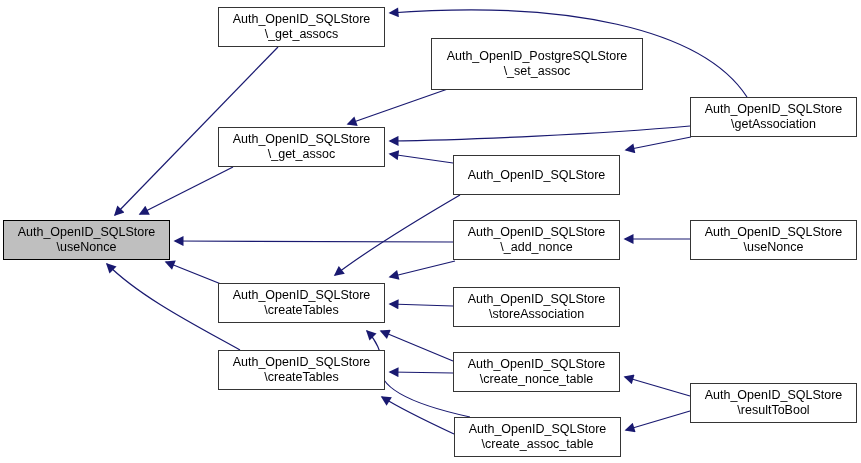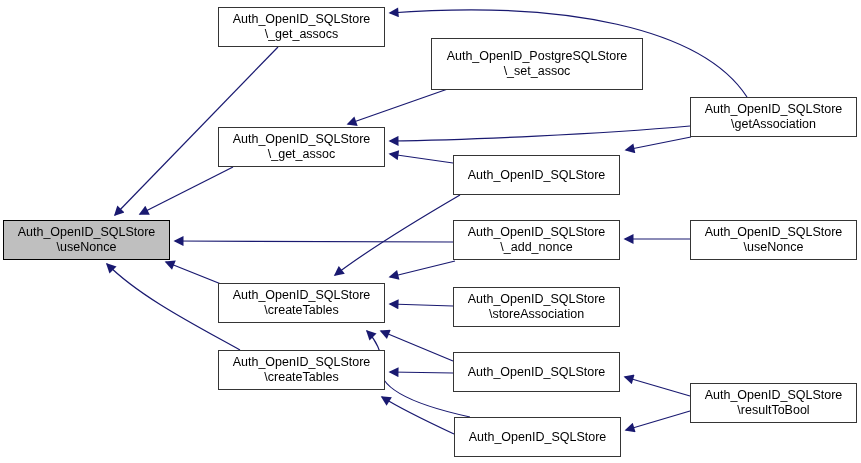--- a/index.html
+++ b/index.html
@@ -108,24 +108,26 @@
     <span>\storeAssociation</span>
   </div>
 
   <div class="node" style="left:218px;top:350px;width:167px;height:40px">
     <span>Auth_OpenID_SQLStore</span>
     <span>\createTables</span>
   </div>
 
   <div class="node" style="left:453px;top:352px;width:167px;height:40px">
     <span>Auth_OpenID_SQLStore</span>
+    <span>\create_nonce_table</span>
   </div>
 
   <div class="node" style="left:454px;top:417px;width:167px;height:40px">
     <span>Auth_OpenID_SQLStore</span>
+    <span>\create_assoc_table</span>
   </div>
 
   <div class="node" style="left:690px;top:383px;width:167px;height:40px">
     <span>Auth_OpenID_SQLStore</span>
     <span>\resultToBool</span>
   </div>
 
 </div>
 
 </body></html>

